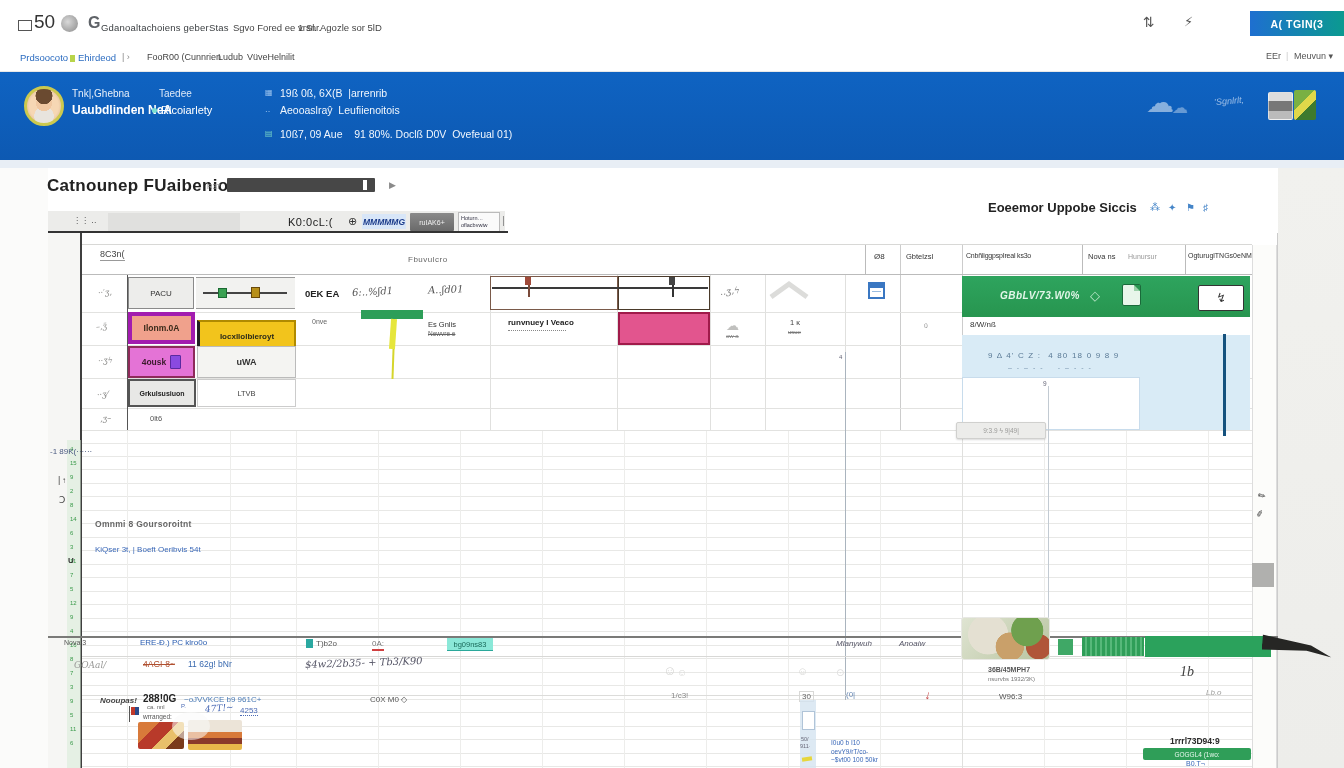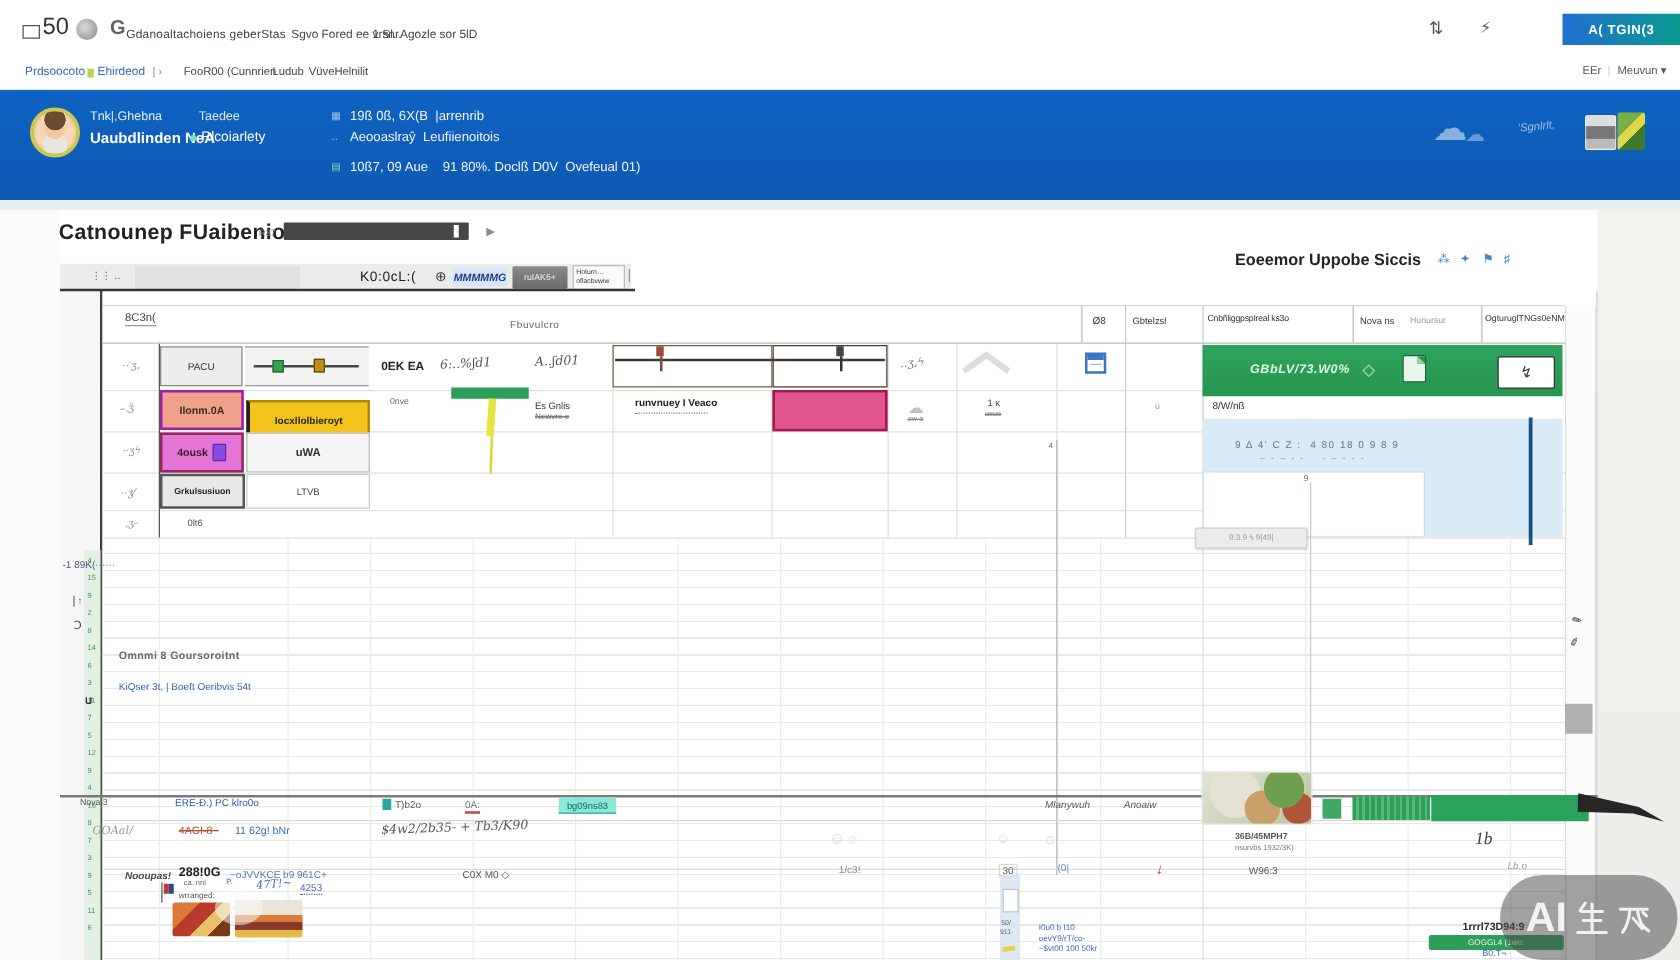--- a/index.html
+++ b/index.html
@@ -179,21 +179,21 @@
   <div class="ab it" style="left:1000px;top:290px;font-size:10px;font-weight:bold;color:#e2f6e8;letter-spacing:.5px">GBbLV/73.W0%</div>
   <div class="ab" style="left:1090px;top:288px;font-size:13px;color:#bfe8cc">◇</div>
   <div class="ab" style="left:1122px;top:284px;width:17px;height:20px;background:#e8f6ea;border:1px solid #1a6a3a;border-radius:2px">
     <div class="ab" style="right:0;top:0;width:0;height:0;border-left:6px solid #9ad0a8;border-top:6px solid #27954f"></div>
   </div>
   <div class="ab ctr" style="left:1198px;top:285px;width:44px;height:24px;background:#fff;border:1.5px solid #333;border-radius:2px">
     <span style="font-size:12px;color:#333;transform:rotate(10deg)">↯</span>
   </div>
   <div class="ab" style="left:970px;top:320px;font-size:8px;color:#333">8/W/nß</div>
 
-  <div class="ab cell" style="left:128px;top:312px;width:67px;height:32px;background:#f0a18c;border:2px solid #a21caf;font-size:8.5px;font-weight:bold;color:#3a2a1a">Ilonm.0A</div>
+  <div class="ab cell" style="left:128px;top:312px;width:67px;height:32px;background:#f0a18c;border:4px solid #a21caf;font-size:8.5px;font-weight:bold;color:#3a2a1a">Ilonm.0A</div>
   <div class="ab cell" style="left:197px;top:320px;width:99px;height:32px;background:#f2c41c;border:2px solid #b08a00;border-left:3px solid #222;font-size:8px;font-weight:bold;color:#2a2a1a">Iocxllolbieroyt</div>
   <div class="ab" style="left:312px;top:318px;font-size:7px;color:#666">0nve</div>
   <div class="ab" style="left:361px;top:310px;width:62px;height:9px;background:#2d9e58"></div>
   <div class="ab" style="left:390px;top:319px;width:6px;height:30px;background:#e6e63c;transform:rotate(4deg)"></div>
   <div class="ab" style="left:392px;top:349px;width:2px;height:30px;background:#d6d62c;transform:rotate(2deg)"></div>
   <div class="ab" style="left:428px;top:320px;font-size:7.5px;color:#333">Es Gnlis</div>
   <div class="ab" style="left:428px;top:330px;font-size:6.5px;color:#666;text-decoration:line-through">Newvre e</div>
   <div class="ab" style="left:508px;top:318px;font-size:8px;font-weight:bold;color:#222">runvnuey I Veaco</div>
   <div class="ab" style="left:508px;top:330px;width:58px;height:0;border-bottom:1px dotted #888"></div>
   <div class="ab" style="left:618px;top:312px;width:92px;height:33px;background:#e2558e;border:2px solid #a01a4a;box-sizing:border-box"></div>
@@ -324,23 +324,14 @@
   <div class="ab" style="left:1082px;top:637px;width:62px;height:19px;background:repeating-linear-gradient(90deg,#2f9e58 0 3px,#57b87a 3px 5px)"></div>
   <div class="ab" style="left:1145px;top:636px;width:126px;height:21px;background:#2ba25c"></div>
   <div class="ab" style="left:1262px;top:634px;width:70px;height:24px;background:#262624;clip-path:polygon(0 10%,70% 45%,100% 90%,64% 68%,0 72%);transform:rotate(3deg)"></div>
 
   <div class="ab it" style="left:1180px;top:664px;font-size:14px;color:#404040;font-family:Liberation Serif, serif">1b</div>
   <div class="ab it" style="left:1206px;top:688px;font-size:8px;color:#a0a09e">Lb.o</div>
   <div class="ab" style="left:1170px;top:736px;font-size:8.5px;font-weight:bold;color:#2a2a2a">1rrrl73D94:9</div>
   <div class="ab ctr" style="left:1143px;top:748px;width:108px;height:12px;background:#2f9e58;border-radius:2px;font-size:6.5px;color:#e8f8ee">GOGGL4 (1wo:</div>
   <div class="ab" style="left:1186px;top:760px;font-size:7px;color:#3a68b8">B0.T¬</div>
 
-  <div class="ab ctr" title="AI生成" style="left:1200px;top:700px;width:142px;height:68px;background:rgba(75,75,75,.52);border-radius:35px;gap:4px">
-    <span style="font-size:33px;color:#f2f2f2;font-weight:bold">AI</span>
-    <svg width="30" height="33" viewBox="0 0 100 100">
-        <path d="M34 10 L20 30 M52 12 V88 M24 32 H80 M28 56 H76 M14 88 H90" stroke="#f2f2f2" stroke-width="8" fill="none" stroke-linecap="round"></path>
-      </svg>
-    <svg width="30" height="33" viewBox="0 0 100 100">
-        <path d="M14 26 H86 M40 26 C38 50 32 72 20 88 M60 26 C62 52 72 74 90 84 M48 50 L72 78 M74 34 L84 44" stroke="#f2f2f2" stroke-width="8" fill="none" stroke-linecap="round"></path>
-      </svg>
-  </div>
 
 </div>
 
 </body></html>

